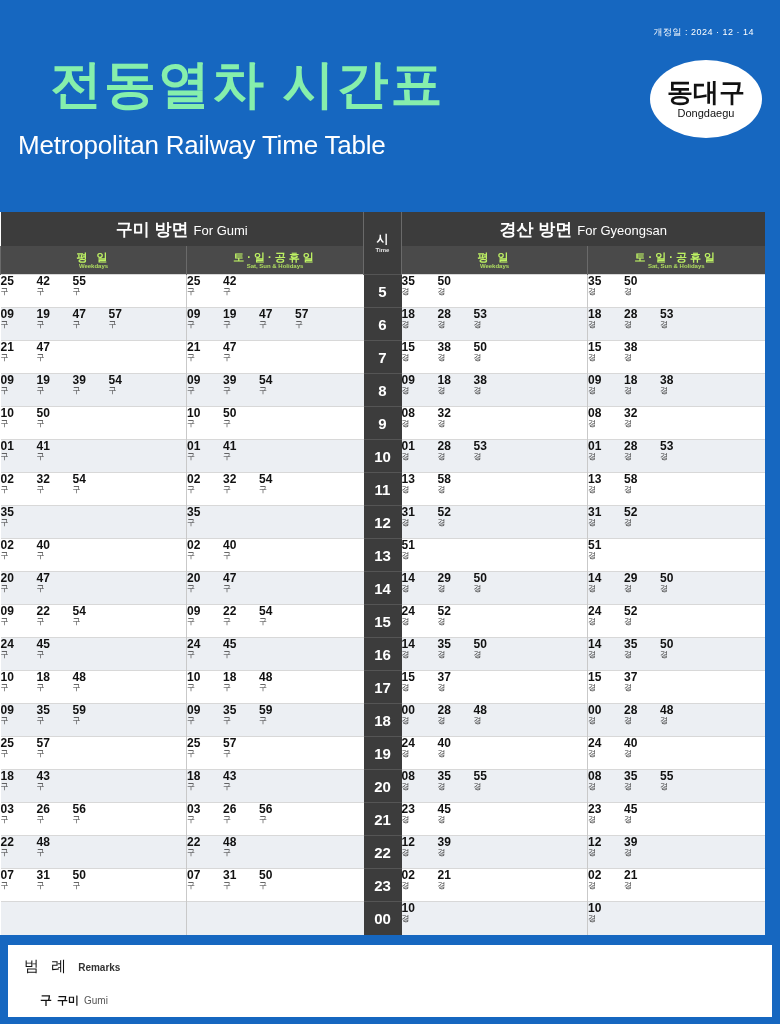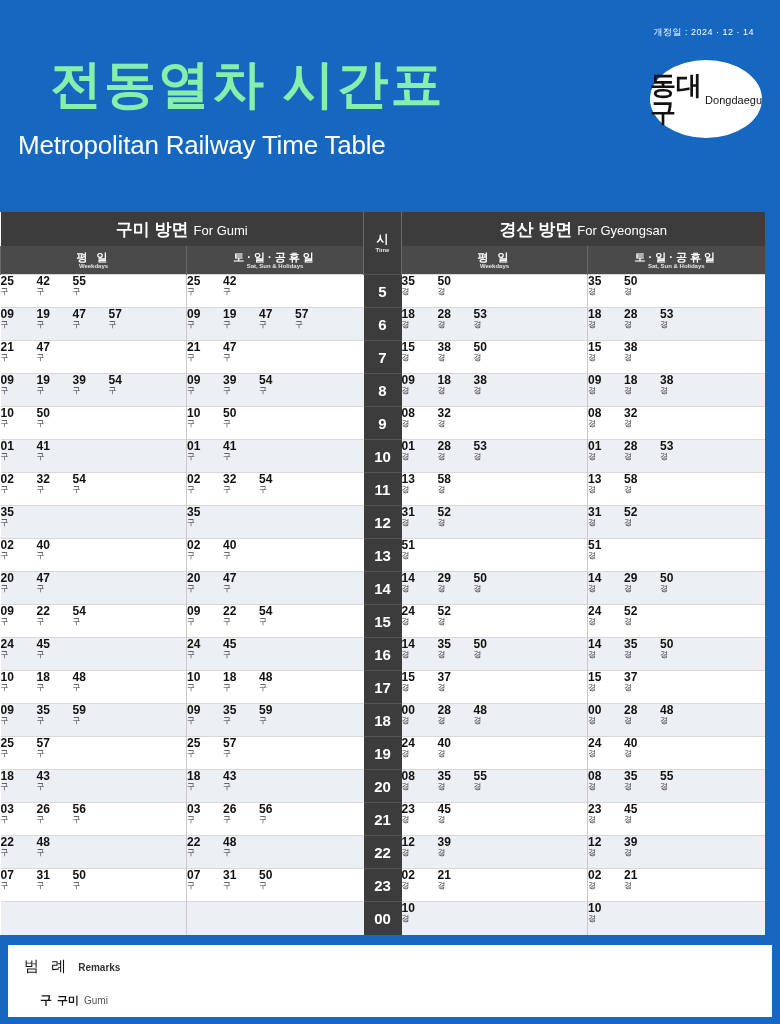--- a/index.html
+++ b/index.html
@@ -25,42 +25,42 @@
   }
   .title-en{
     position:absolute;left:18px;top:130px;
     color:#ffffff;font-size:26px;font-weight:normal;
     letter-spacing:-0.2px;
   }
   .station-badge{
     position:absolute;right:18px;top:60px;
     width:112px;height:78px;border-radius:56px/39px;
     background:#ffffff;
-    display:flex;flex-direction:row;align-items:center;justify-content:center;
+    display:flex;flex-direction:column;align-items:center;justify-content:center;
     box-sizing:border-box;
   }
   .station-badge .kr{color:#111;font-size:26px;font-weight:bold;line-height:1.05;}
   .station-badge .en{color:#111;font-size:11px;font-weight:normal;margin-top:1px;}
 
   
   .board{
     position:relative;margin:0 0;width:764px;
     background:#ffffff;box-sizing:border-box;
   }
   .tbl{width:100%;border-collapse:collapse;table-layout:fixed;}
   .tbl td,.tbl th{padding:0;margin:0;}
 
   .dir-head{
     background:#3c3c3c;color:#ffffff;height:34px;
     text-align:center;vertical-align:middle;
     font-size:17px;font-weight:bold;
   }
   .dir-head .en{font-size:13px;font-weight:normal;padding-left:5px;}
   .daytype-head{
-    background:#4a4a4a;color:#ffffff;height:28px;
+    background:#4a4a4a;color:#bef264;height:28px;
     text-align:center;vertical-align:middle;
     border-left:1px solid #6a6a6a;
   }
   .daytype-head .kr{font-size:11px;font-weight:bold;letter-spacing:3px;display:block;line-height:1.1;}
   .daytype-head .en{font-size:6px;display:block;opacity:.85;line-height:1.1;}
   .hour-head{
     background:#3c3c3c;color:#ffffff;width:38px;text-align:center;vertical-align:middle;
     border-left:1px solid #6a6a6a;border-right:1px solid #6a6a6a;
   }
   .hour-head .kr{font-size:12px;font-weight:bold;display:block;line-height:1.15;}

